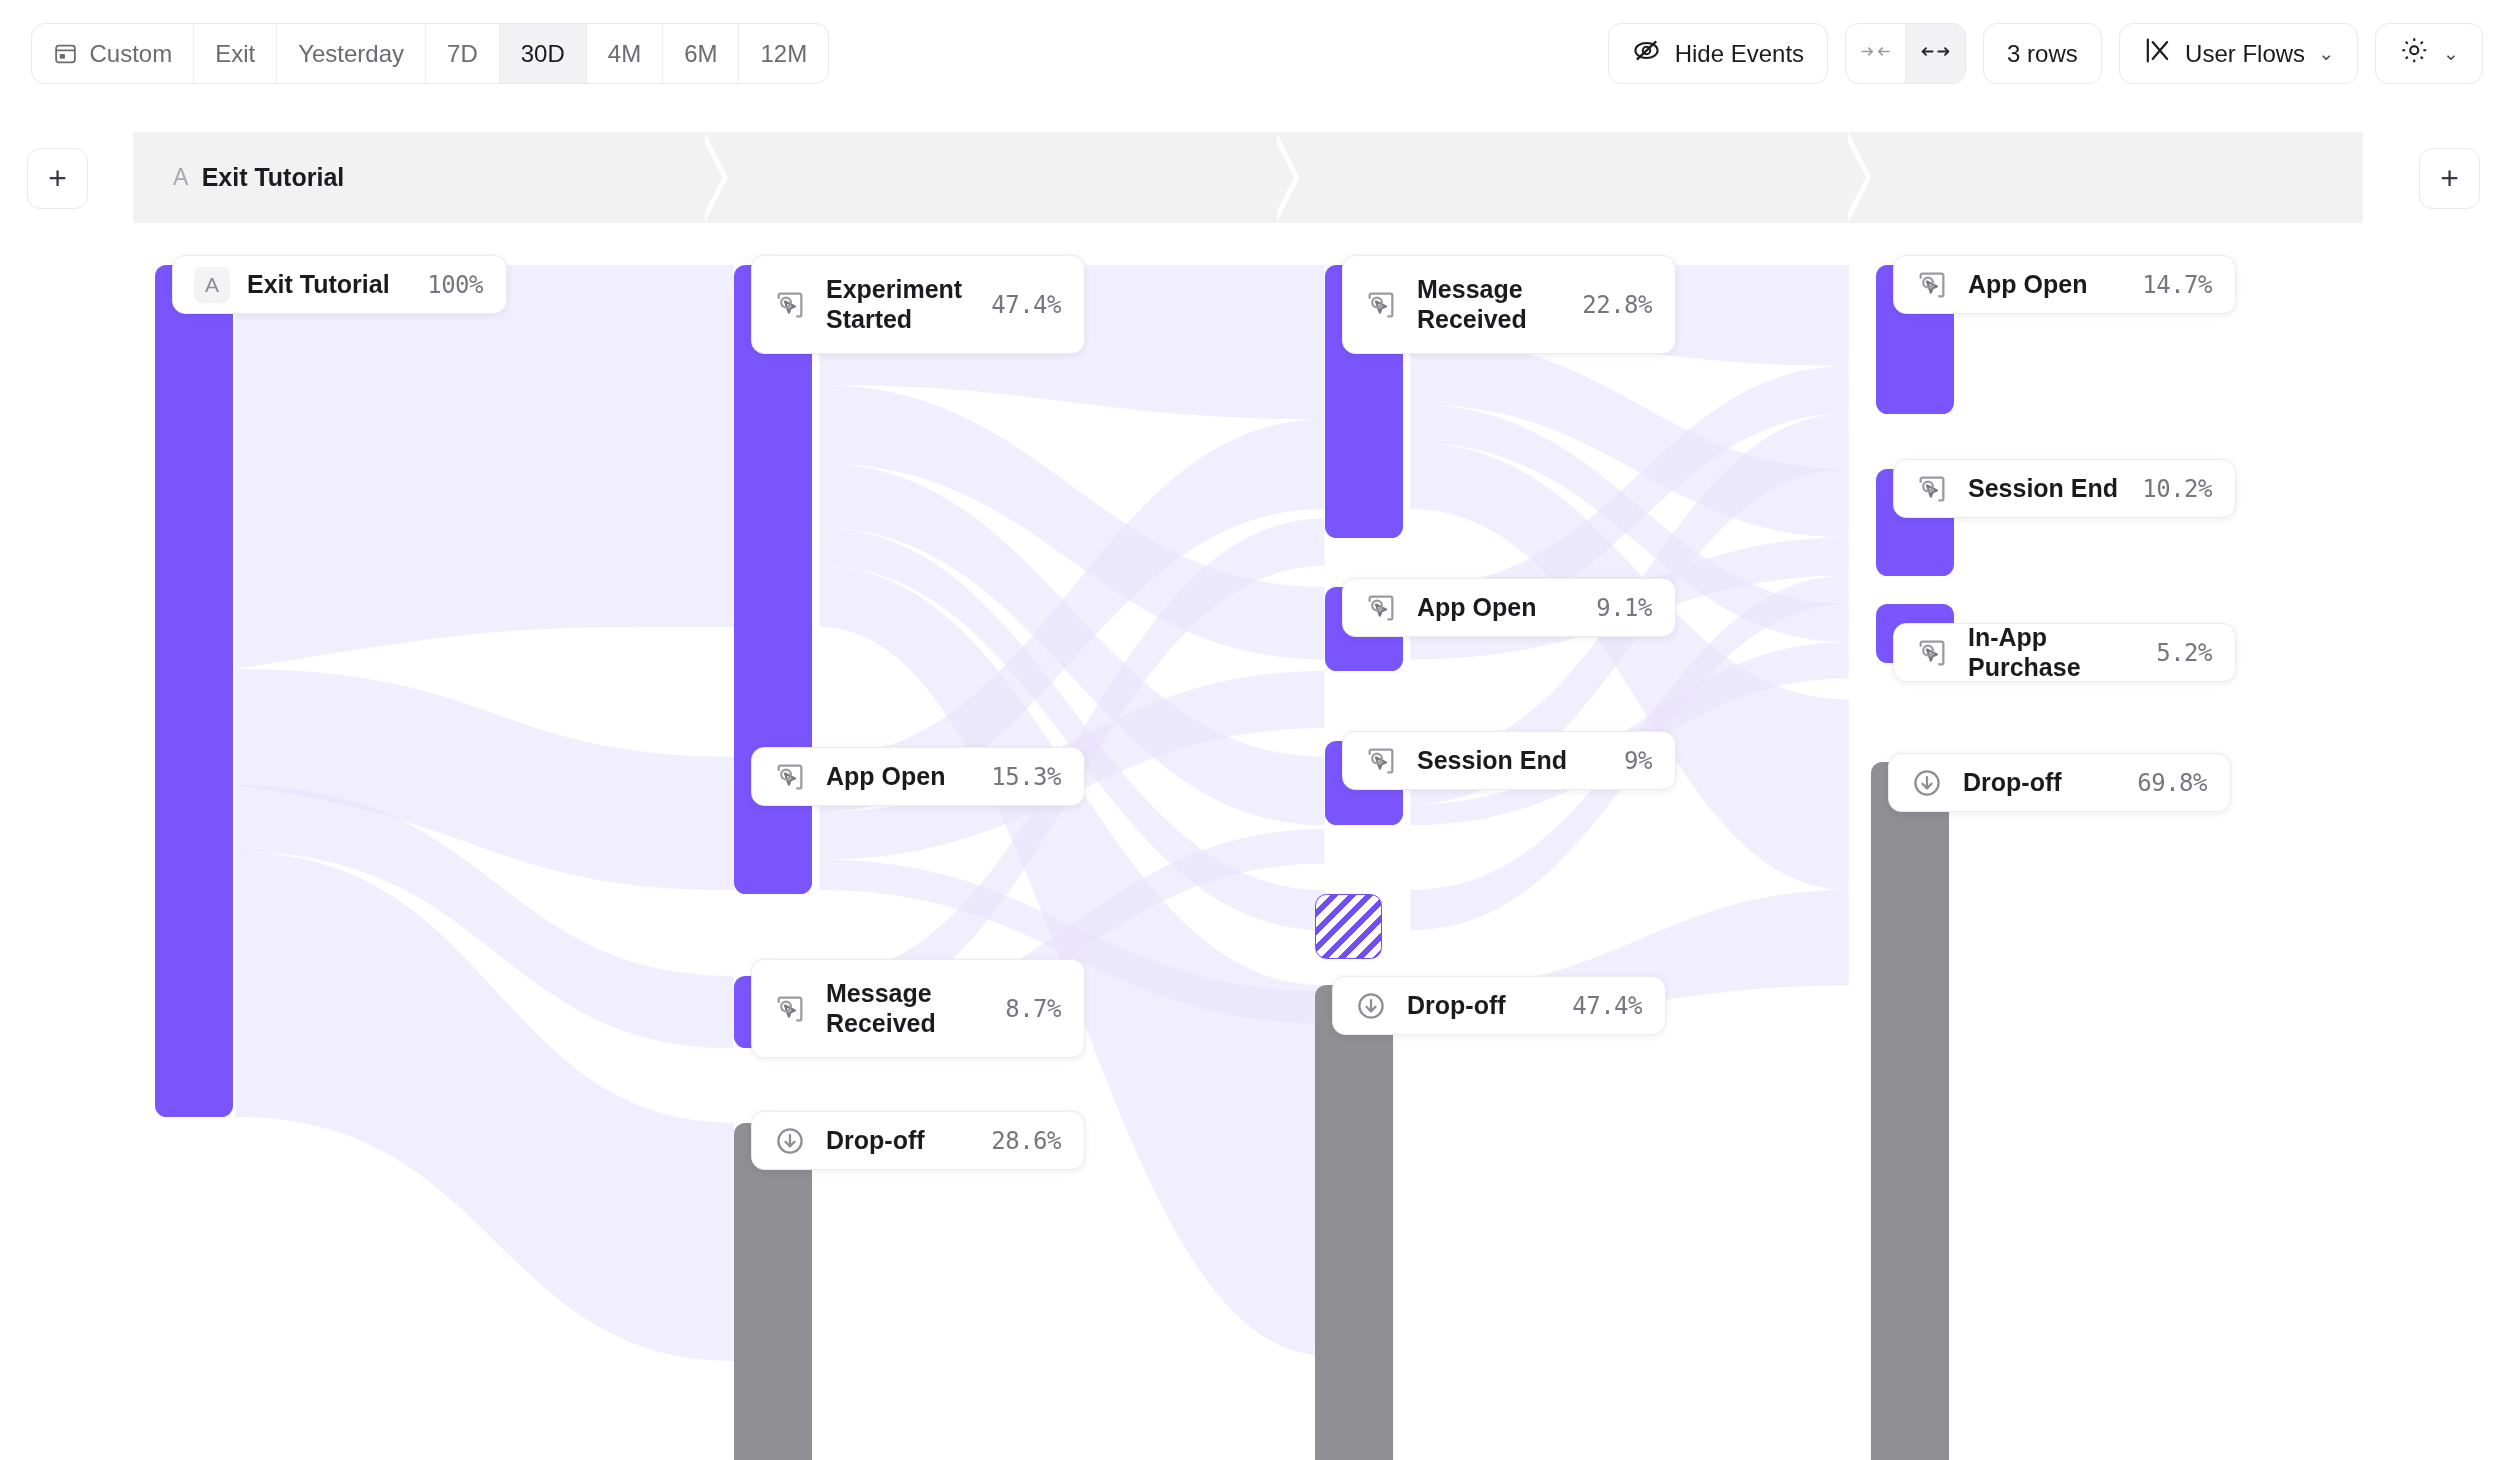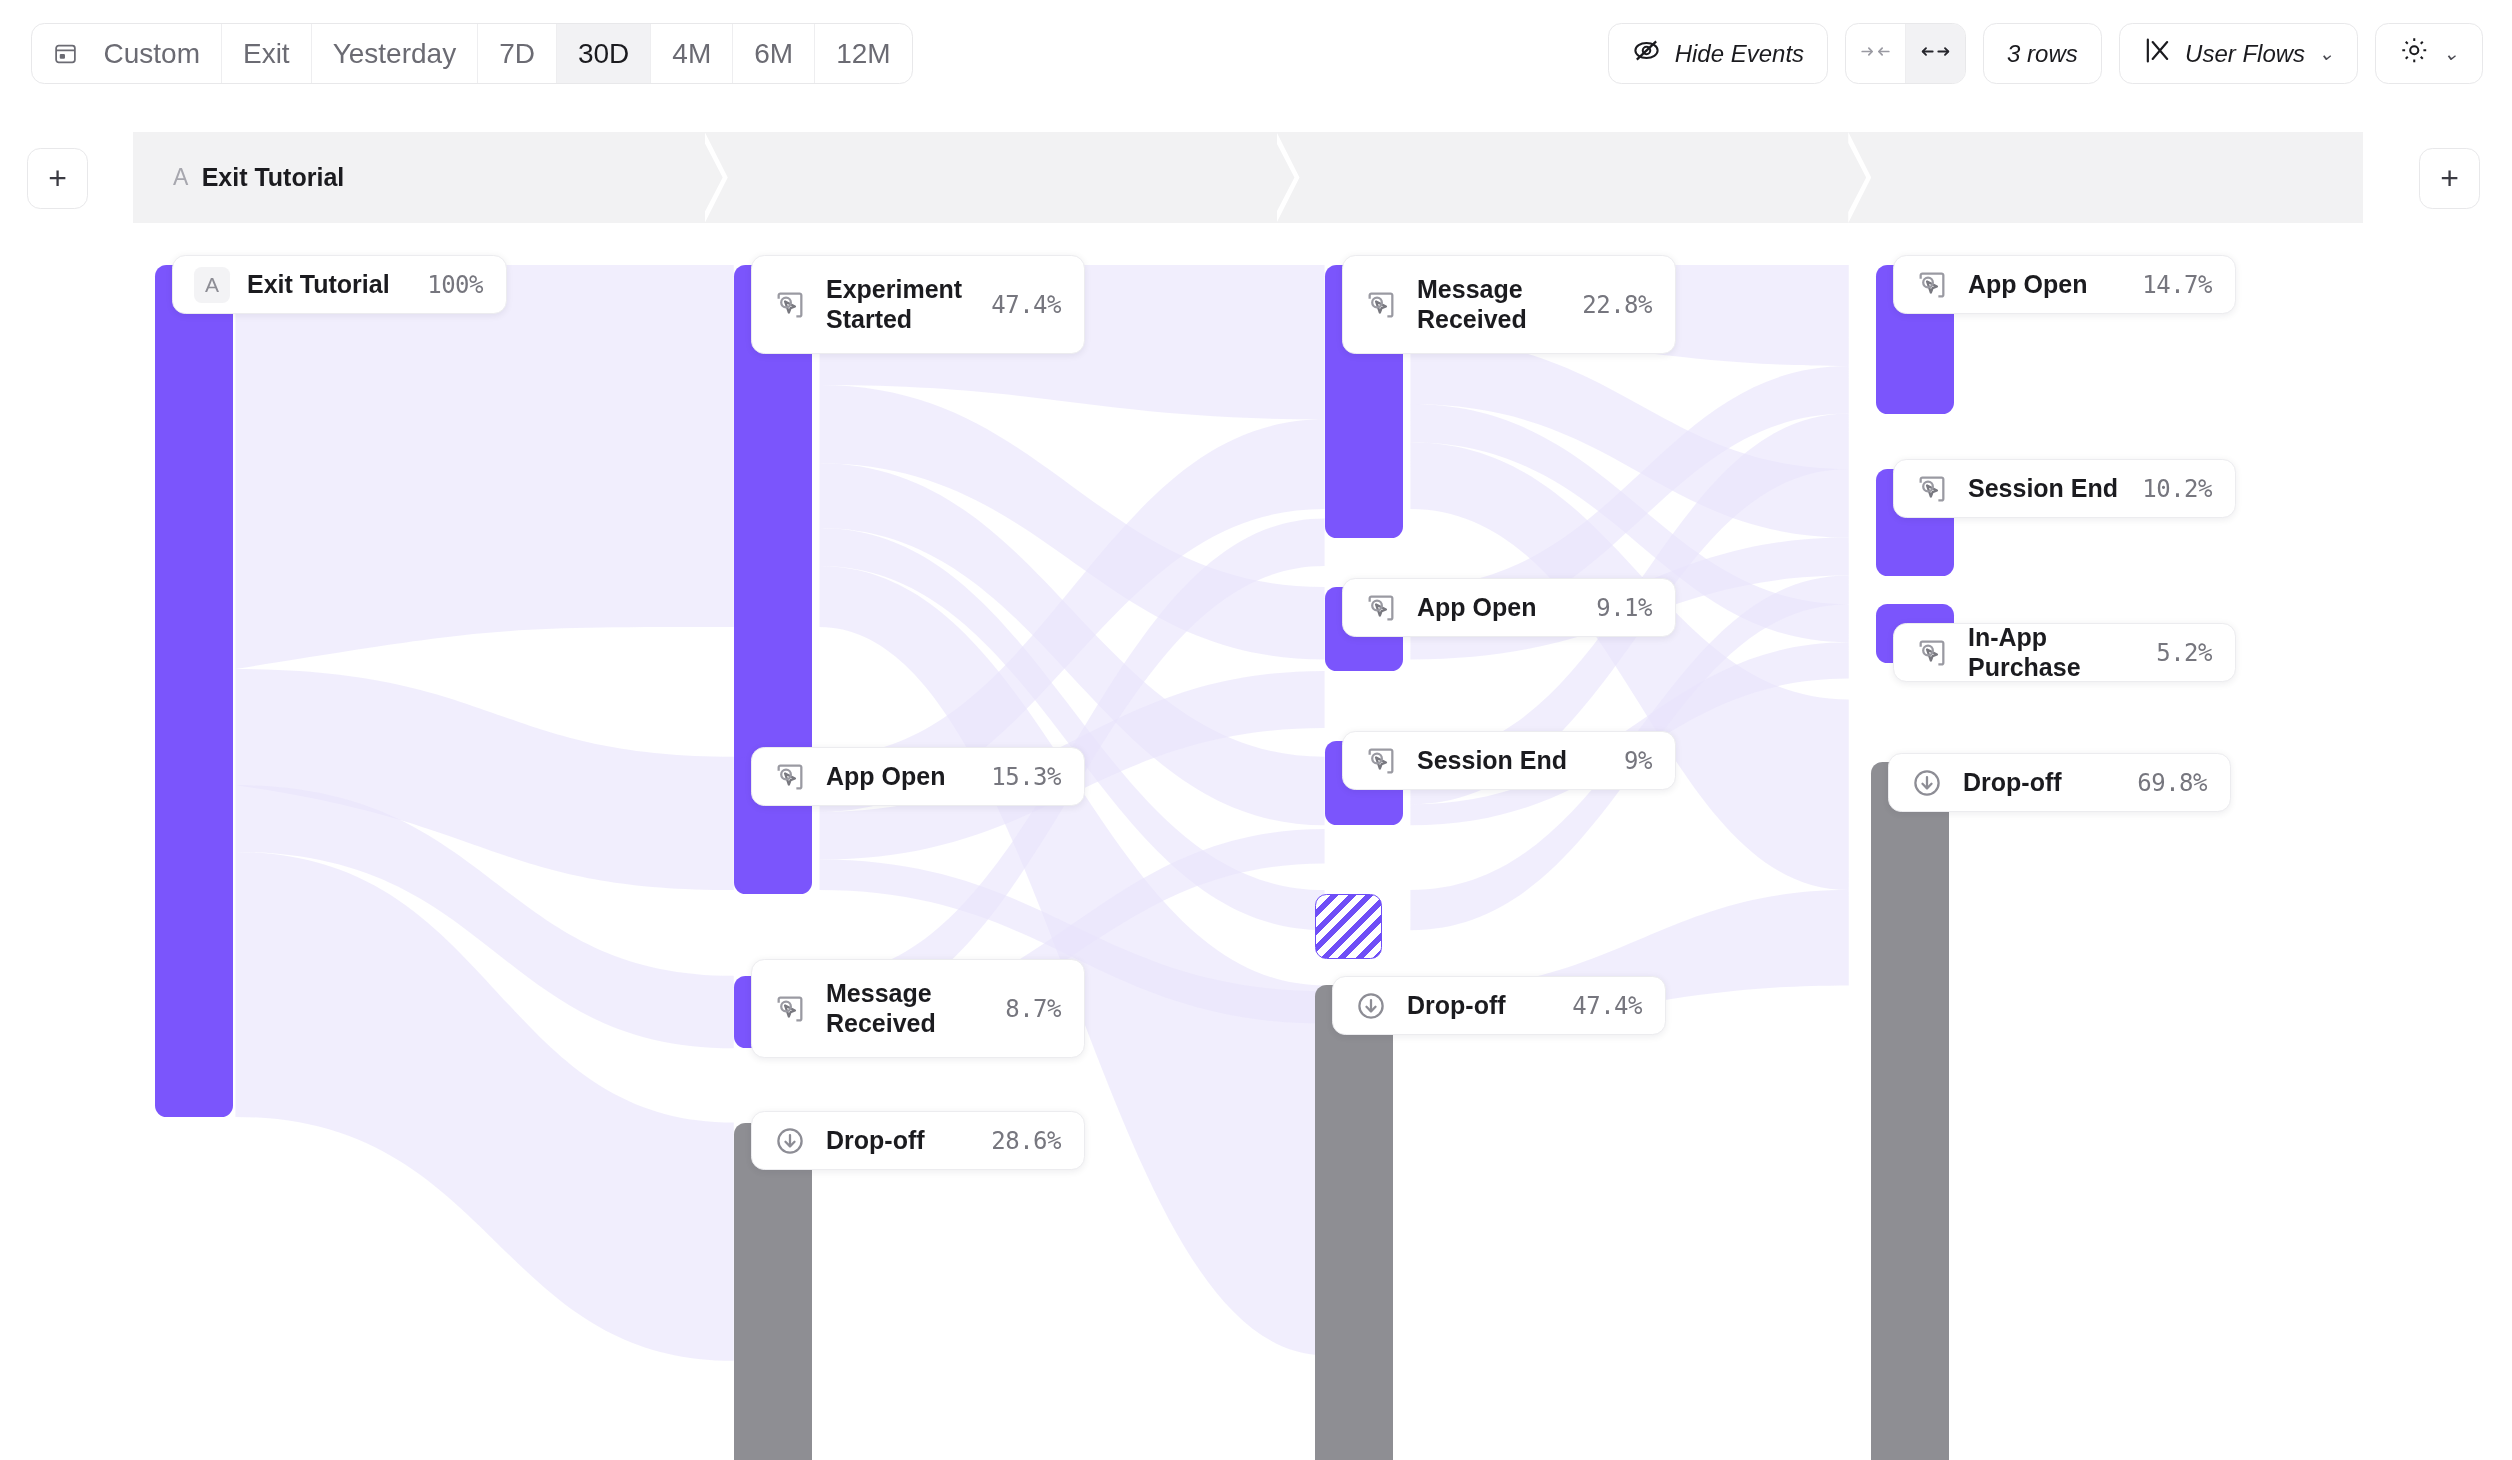--- a/index.html
+++ b/index.html
@@ -15,34 +15,34 @@
   .toolbar{
     position:absolute;left:0;top:0;width:2512px;height:107px;
     display:flex;align-items:center;
   }
   .seg-group{
     display:flex;align-items:stretch;height:59px;
     border:1px solid #e8e8ea;border-radius:13.3px;background:#fff;
     margin-left:30.5px;overflow:hidden;
   }
   .seg{
-    display:flex;align-items:center;justify-content:center;gap:26px;
-    padding:0 21px;font-size:28px;color:#6b6b73;
+    display:flex;align-items:center;justify-content:center;gap:12px;
+    padding:0 21px;font-size:24px;color:#6b6b73;
     border-right:1px solid #eeeef0;cursor:pointer;white-space:nowrap;
   }
   .seg:last-child{border-right:none;text-align:right;}
   .seg.active{background:#f2f2f4;color:#1b1b1f;font-weight:normal;}
   .cal-icon{width:25px;height:25px;display:block;}
   .toolbar-right{
     margin-left:auto;margin-right:29px;display:flex;align-items:center;gap:17px;
   }
   .tb-btn{
     display:flex;align-items:center;justify-content:center;gap:13.3px;height:59px;
     padding:0 23px;border:1px solid #e8e8ea;border-radius:13.3px;background:#fff;
-    font-size:24px;color:#1b1b1f;cursor:pointer;white-space:nowrap;font-style:italic;
+    font-size:24px;color:#1b1b1f;cursor:pointer;white-space:nowrap;
   }
   .tb-split{
     display:flex;align-items:stretch;height:59px;border:1px solid #e8e8ea;
     border-radius:13.3px;background:#fff;overflow:hidden;
   }
   .tb-split .half{
     display:flex;align-items:center;justify-content:center;width:59px;cursor:pointer;
     border-right:1px solid #eeeef0;
   }
   .tb-split .half:last-child{border-right:none;}

